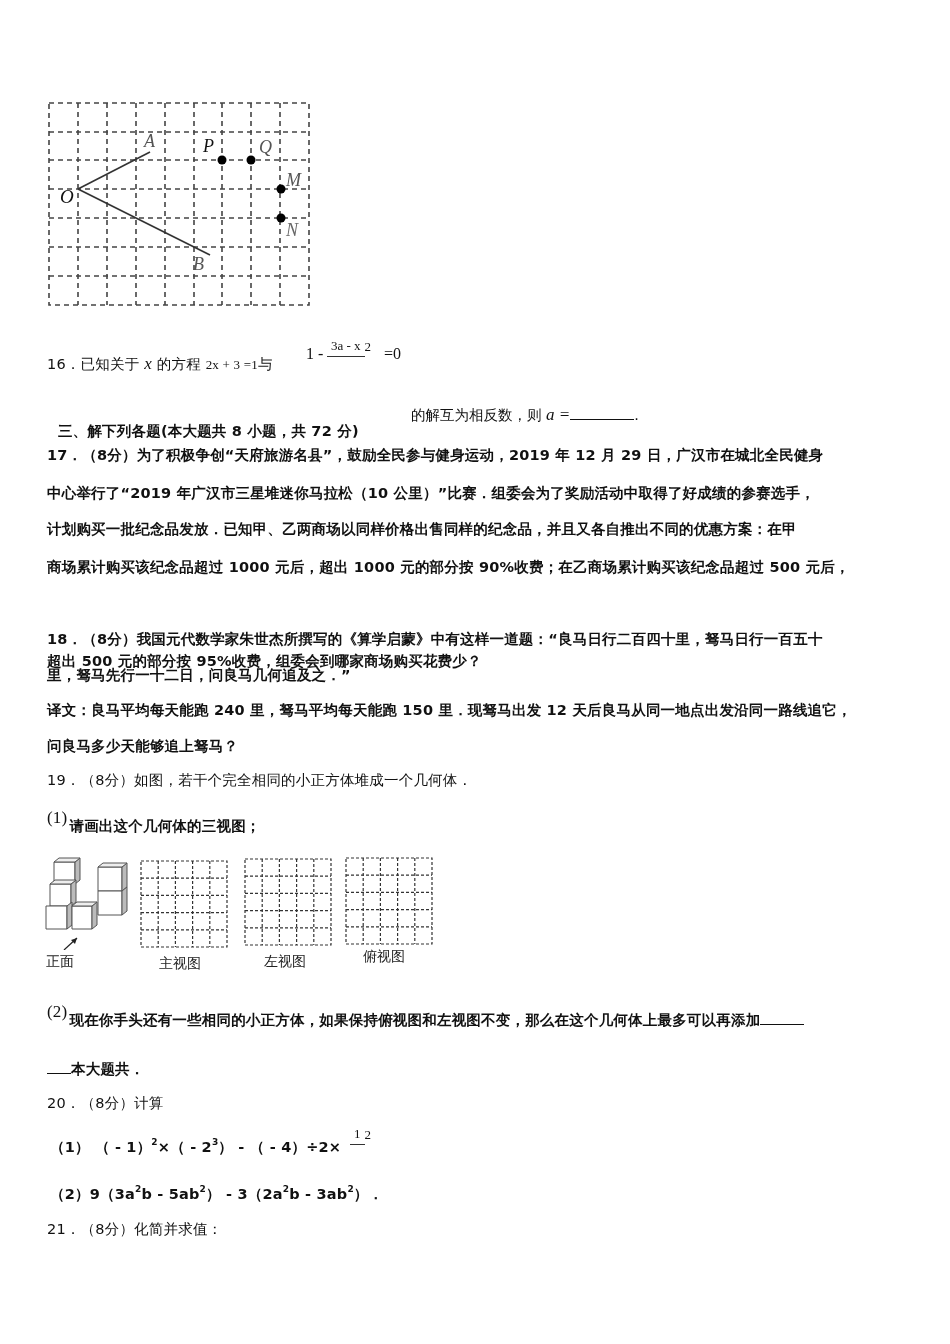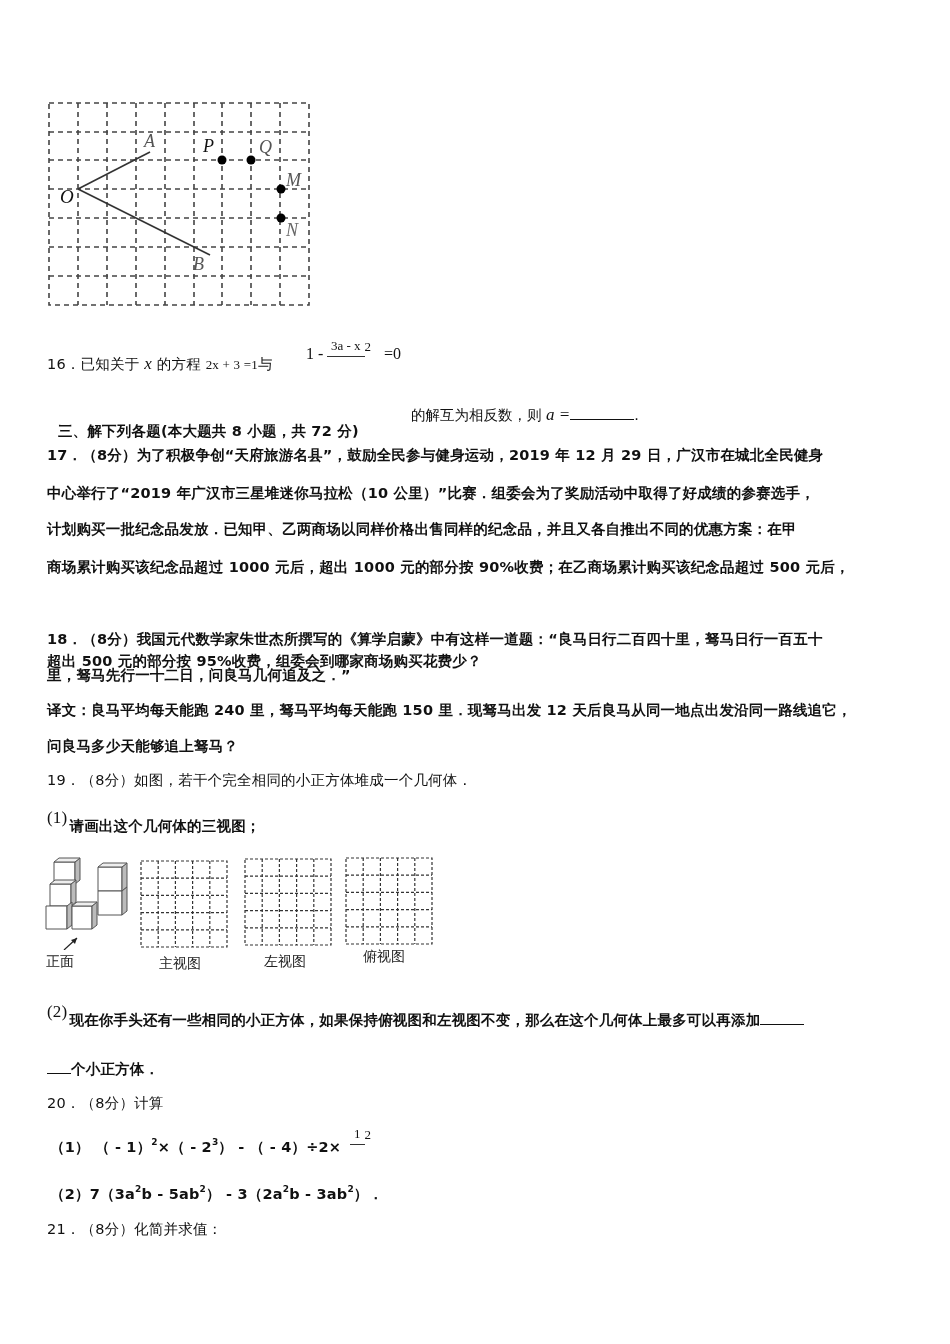--- a/index.html
+++ b/index.html
@@ -160,29 +160,29 @@
     <line x1="3" y1="54.6" x2="89" y2="54.6"></line>
       <line x1="3" y1="71.8" x2="89" y2="71.8"></line>
   </g>
 </svg>
 <span class="caption" style="left:363px;top:948px;">俯视图</span>
 
 <div class="line" style="top:1002px;">
   <span class="paren-num">(2)</span><span>现在你手头还有一些相同的小正方体，如果保持俯视图和左视图不变，那么在这个几何体上最多可以再添加</span><span class="blank" style="width:44px;"></span>
 </div>
 <div class="line" style="top:1059px;">
-  <span class="blank" style="width:24px;"></span><span>个小正方体．</span>
+  <span class="blank" style="width:24px;"></span><span>本大题共．</span>
 </div>
 
 <div class="line light" style="top:1094px;">20．（8分）计算</div>
 <div class="line" style="top:1137px;left:50px;">
   <span>（1）</span>
   <span>（ - 1）</span><span class="sup">2</span><span>×（ - 2</span><span class="sup">3</span><span>） - （ - 4）÷2×</span>
 </div>
 <span class="abs frac" style="left:350px;top:1124px;">
   <span class="num">1</span>
   <span>2</span>
 </span>
 <div class="line" style="top:1184px;left:50px;">
-  <span>（2）</span><span>7（3a</span><span class="sup">2</span><span>b - 5ab</span><span class="sup">2</span><span>） - 3（2a</span><span class="sup">2</span><span>b - 3ab</span><span class="sup">2</span><span>）．</span>
+  <span>（2）</span><span>9（3a</span><span class="sup">2</span><span>b - 5ab</span><span class="sup">2</span><span>） - 3（2a</span><span class="sup">2</span><span>b - 3ab</span><span class="sup">2</span><span>）．</span>
 </div>
 
 <div class="line light" style="top:1220px;">21．（8分）化简并求值：</div>
 
 </body></html>

